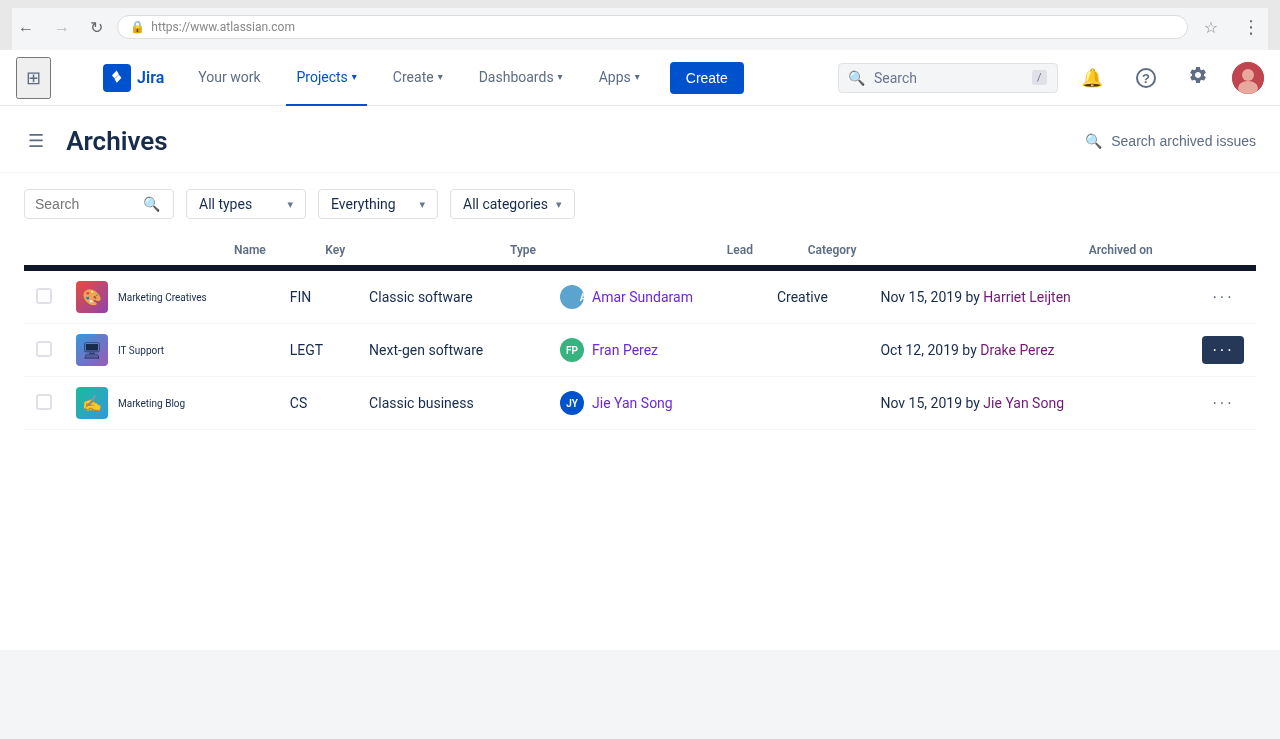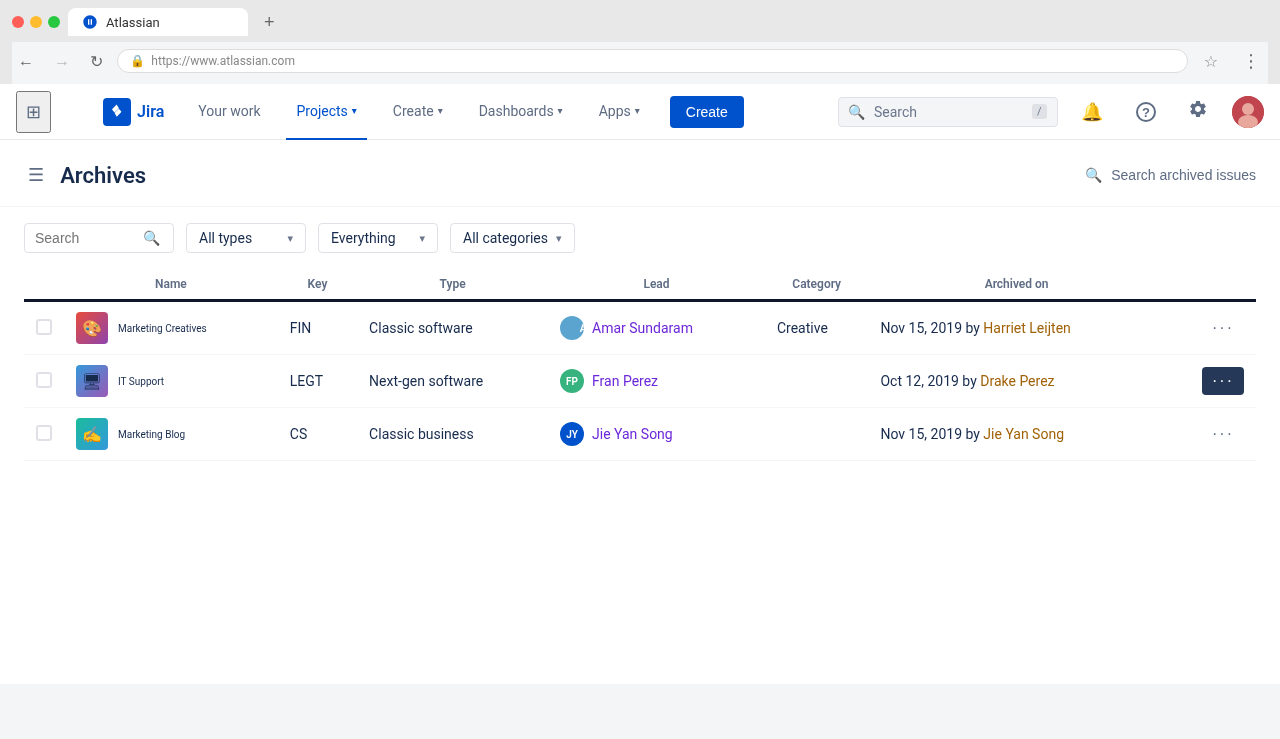--- a/index.html
+++ b/index.html
@@ -43,72 +43,58 @@
     .nav-icon-btn { background: transparent; border: none; color: #5e6c84; font-size: 18px; cursor: pointer; padding: 8px; border-radius: 4px; }
     .nav-avatar { width: 32px; height: 32px; border-radius: 50%; background: #c1454e; display: flex; align-items: center; justify-content: center; color: white; font-size: 13px; font-weight: 600; cursor: pointer; overflow: hidden; }
 
     
     .page-content { padding: 0; background: white; }
 
     
     .archives-header { display: flex; align-items: center; justify-content: space-between; padding: 20px 24px 16px; border-bottom: 1px solid #f4f5f7; }
     .archives-title-area { display: flex; align-items: center; gap: 12px; }
     .sidebar-toggle { background: transparent; border: none; color: #5e6c84; cursor: pointer; font-size: 18px; padding: 4px; }
-    .archives-title { font-size: 22px; font-weight: 600; color: #172b4d; }
+    .archives-title { font-size: 26px; font-weight: 600; color: #172b4d; margin-left: 6px; }
     .search-archived-btn { display: flex; align-items: center; gap: 8px; color: #5e6c84; font-size: 14px; cursor: pointer; background: transparent; border: none; }
 
     
     .filters-row { display: flex; align-items: center; gap: 12px; padding: 16px 24px; }
     .filter-search { display: flex; align-items: center; border: 1px solid #dfe1e6; border-radius: 4px; background: white; padding: 6px 10px; gap: 8px; min-width: 150px; }
     .filter-search input { border: none; outline: none; font-size: 14px; color: #172b4d; width: 100px; }
     .filter-search-icon { color: #6b778c; font-size: 14px; }
     .filter-select { display: flex; align-items: center; border: 1px solid #dfe1e6; border-radius: 4px; background: white; padding: 6px 12px; gap: 8px; cursor: pointer; font-size: 14px; color: #172b4d; min-width: 120px; justify-content: space-between; }
     .filter-select .caret { color: #6b778c; font-size: 11px; }
 
     
     .table-container { padding: 0 24px; }
     .archives-table { width: 100%; border-collapse: collapse; }
-    .archives-table th { text-align: center; padding: 8px 12px; font-size: 12px; font-weight: 600; color: #5e6c84; border-bottom: 3px solid #0f172a; }
+    .archives-table th { text-align: right; padding: 8px 12px; font-size: 12px; font-weight: 600; color: #5e6c84; border-bottom: 6px solid #0f172a; }
     .archives-table th:first-child { width: 40px; }
     .archives-table td { padding: 10px 12px; border-bottom: 1px solid #f4f5f7; color: #172b4d; vertical-align: middle; }
     .checkbox-cell { width: 40px; }
     .row-checkbox { width: 16px; height: 16px; border: 2px solid #dfe1e6; border-radius: 3px; cursor: pointer; appearance: none; background: white; }
     .project-name-cell { display: flex; align-items: center; gap: 10px; }
     .project-icon { width: 32px; height: 32px; border-radius: 4px; object-fit: cover; display: flex; align-items: center; justify-content: center; font-size: 16px; flex-shrink: 0; }
     .project-icon-mc { background: linear-gradient(135deg, #e74c3c, #8e44ad); }
     .project-icon-it { background: linear-gradient(135deg, #3498db, #9b59b6); }
     .project-icon-mb { background: linear-gradient(135deg, #1abc9c, #3498db); }
     .project-name-text { font-size: 10px; color: #172b4d; }
     .lead-cell { display: flex; align-items: center; gap: 8px; }
     .lead-avatar { width: 24px; height: 24px; border-radius: 50%; background: #ddd; overflow: hidden; flex-shrink: 0; }
     .lead-avatar-img { width: 100%; height: 100%; object-fit: cover; background: #5ba4cf; display: flex; align-items: center; justify-content: center; color: white; font-size: 10px; font-weight: 600; }
     .lead-name { color: #6d28d9; text-decoration: none; font-size: 14px; }
-    .archived-by-link { color: #a16207; text-decoration: none; }
+    .archived-by-link { color: #701a75; text-decoration: none; }
     .more-btn { background: #253858; color: white; border: none; border-radius: 4px; padding: 6px 10px; cursor: pointer; font-size: 16px; letter-spacing: 2px; line-height: 1; }
     .more-btn-ghost { background: transparent; color: #5e6c84; border: none; border-radius: 4px; padding: 6px 10px; cursor: pointer; font-size: 16px; letter-spacing: 2px; line-height: 1; }
     .action-cell { text-align: right; }
   </style>
 </head>
 <body>
 
 <div class="browser-chrome">
-  <div class="browser-titlebar">
-    <div class="browser-dots">
-      <div class="browser-dot dot-red"></div>
-      <div class="browser-dot dot-yellow"></div>
-      <div class="browser-dot dot-green"></div>
-    </div>
-    <div class="browser-tab">
-      <svg width="16" height="16" viewBox="0 0 24 24" fill="#0052cc">
-        <path d="M12 2C6.48 2 2 6.48 2 12s4.48 10 10 10 10-4.48 10-10S17.52 2 12 2zm-1 14H9V8h2v8zm4 0h-2V8h2v8z"></path>
-      </svg>
-      <span>Atlassian</span>
-    </div>
-    <button class="browser-tab-plus">+</button>
-  </div>
   <div class="browser-addressbar">
     <button class="browser-nav-btn">←</button>
     <button class="browser-nav-btn disabled">→</button>
     <button class="browser-nav-btn">↻</button>
     <div class="browser-url-bar">
       <span>🔒</span>
       <span>https://www.atlassian.com</span>
     </div>
     <button class="browser-star-btn">☆</button>
     <button class="browser-menu-btn">⋮</button>

